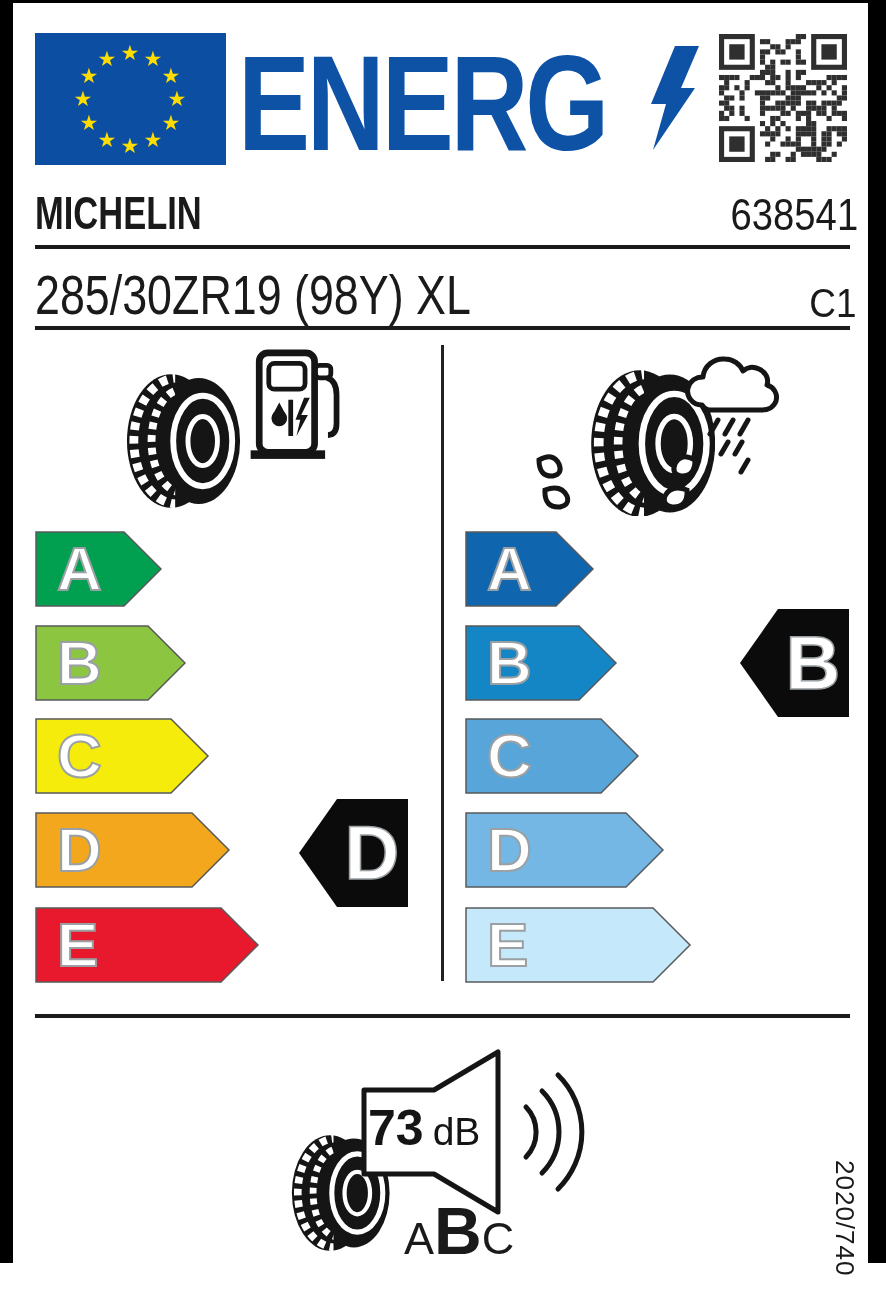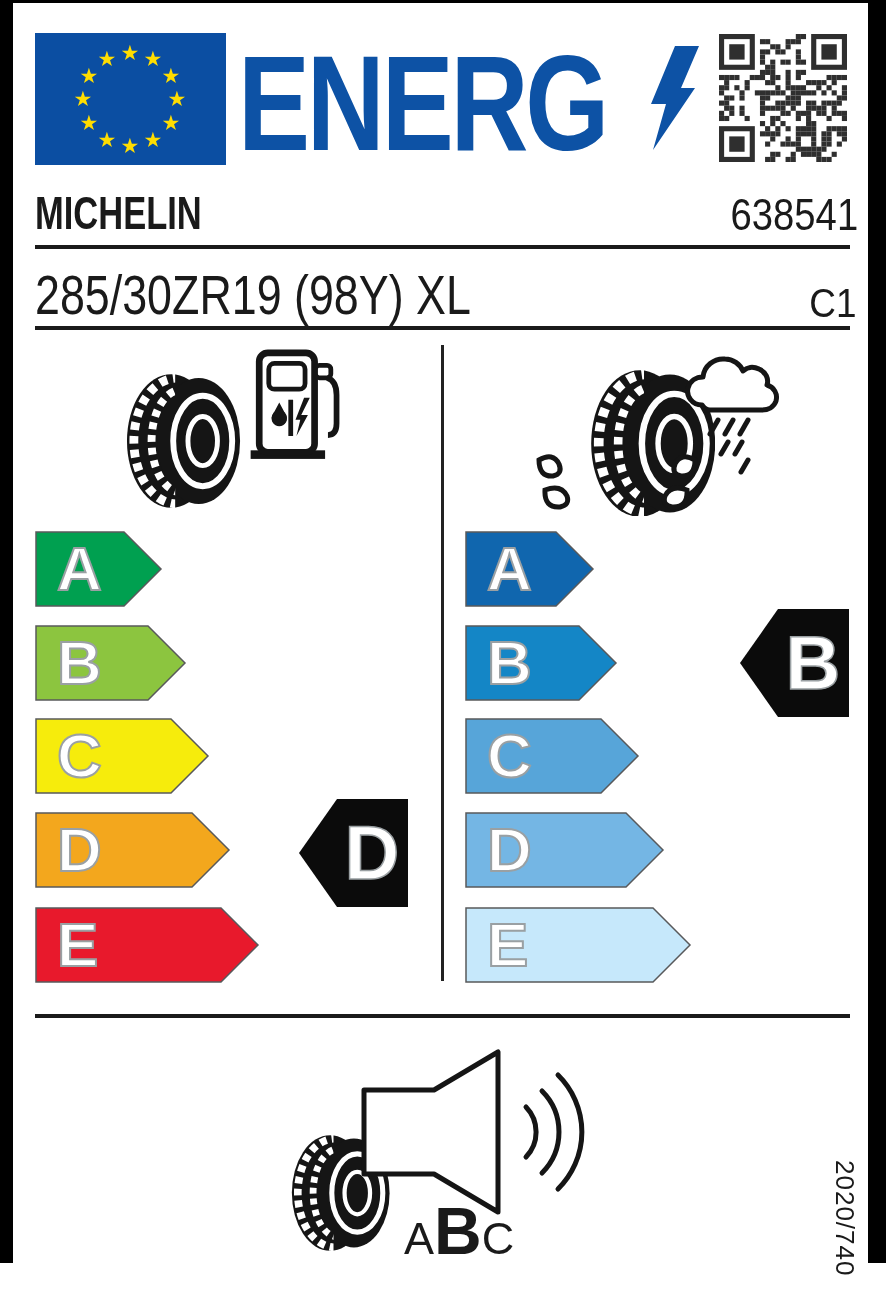--- a/index.html
+++ b/index.html
@@ -457,20 +457,24 @@
 
   <svg class="abs" style="left:356px;top:1042px" width="260" height="180" viewBox="0 0 260 180">
     <polygon points="8,48 78,48 142,10 142,170 78,132 8,132" fill="#fff" stroke="#151515" stroke-width="5" stroke-linejoin="round"></polygon>
     <g fill="none" stroke="#151515" stroke-width="5" stroke-linecap="round">
       <path d="M170,65 A36,36 0 0 1 170,115"></path>
       <path d="M186,49 A58,58 0 0 1 186,131"></path>
       <path d="M202,33 A80,80 0 0 1 202,147"></path>
     </g>
   </svg>
 
+  <div class="abs db-text">
+    <span class="db-val">73</span>
+    <span class="db-unit">dB</span>
+  </div>
 
   <div class="abs abc">
     <span class="a">A</span>
     <span class="b">B</span>
     <span class="c">C</span>
   </div>
 
   <div class="abs regulation">2020/740</div>
 
 </div>

